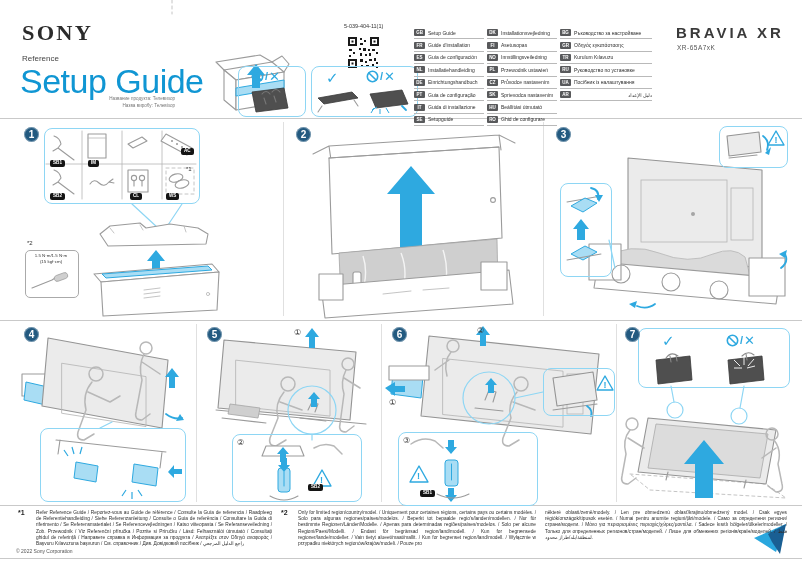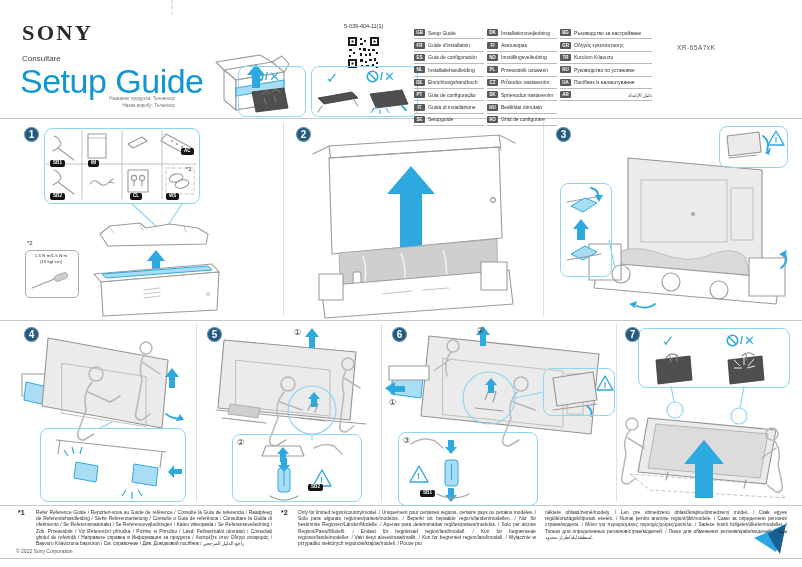--- a/index.html
+++ b/index.html
@@ -54,21 +54,21 @@
   .warn{fill:#fff;stroke:#2ea9e0;stroke-width:1.4;stroke-linejoin:round;}
   .warntx{fill:#2ea9e0;font-size:9px;font-weight:bold;font-family:"Liberation Sans",sans-serif;}
   .qr{fill:#1a1a1a;}
 </style>
 </head>
 <body>
 
 <div class="page">
 
   <div class="abs sony-logo" style="left:22px;top:22px">SONY</div>
-  <div class="abs television" style="left:22px;top:54px">Consultare</div>
+  <div class="abs television" style="left:22px;top:54px">Reference</div>
   <div class="abs setup-title" style="left:20px;top:62px">Setup Guide</div>
   <div class="abs product-lines" style="left:80px;top:96px;width:95px">Название продукта: Телевизор</div>
   <div class="abs product-lines" style="left:80px;top:103px;width:95px">Назва виробу: Телевізор</div>
 
   <svg class="abs" style="left:168px;top:0" width="10" height="16">
     <line x1="4" y1="0" x2="4" y2="14" class="lnt dash"></line>
   </svg>
 
   <svg class="abs" style="left:210px;top:48px" width="80" height="70">
     <polygon class="white" points="14,22 62,14 74,24 26,32"></polygon>
@@ -236,20 +236,21 @@
     <div class="lang-row">
         <span class="lang-badge">UA</span>
         <span class="lang-label">Посібник із налаштування</span>
       </div>
     <div class="lang-row" style="justify-content:space-between">
         <span class="lang-badge">AR</span>
         <span class="lang-label" style="direction:rtl">دليل الإعداد</span>
       </div>
   </div>
 
+  <div class="abs bravia" style="left:676px;top:24px">BRAVIA XR</div>
   <div class="abs model" style="left:677px;top:44px">XR-65A7xK</div>
 
   <div class="hr" style="left:0;top:118px;width:802px"></div>
   <div class="hr" style="left:0;top:320px;width:802px"></div>
   <div class="hr" style="left:0;top:505px;width:802px"></div>
   <div class="hr" style="left:0;top:558px;width:802px"></div>
   <div class="vr" style="left:283px;top:122px;height:194px"></div>
   <div class="vr" style="left:543px;top:122px;height:194px"></div>
   <div class="vr" style="left:196px;top:324px;height:178px"></div>
   <div class="vr" style="left:381px;top:324px;height:178px"></div>

